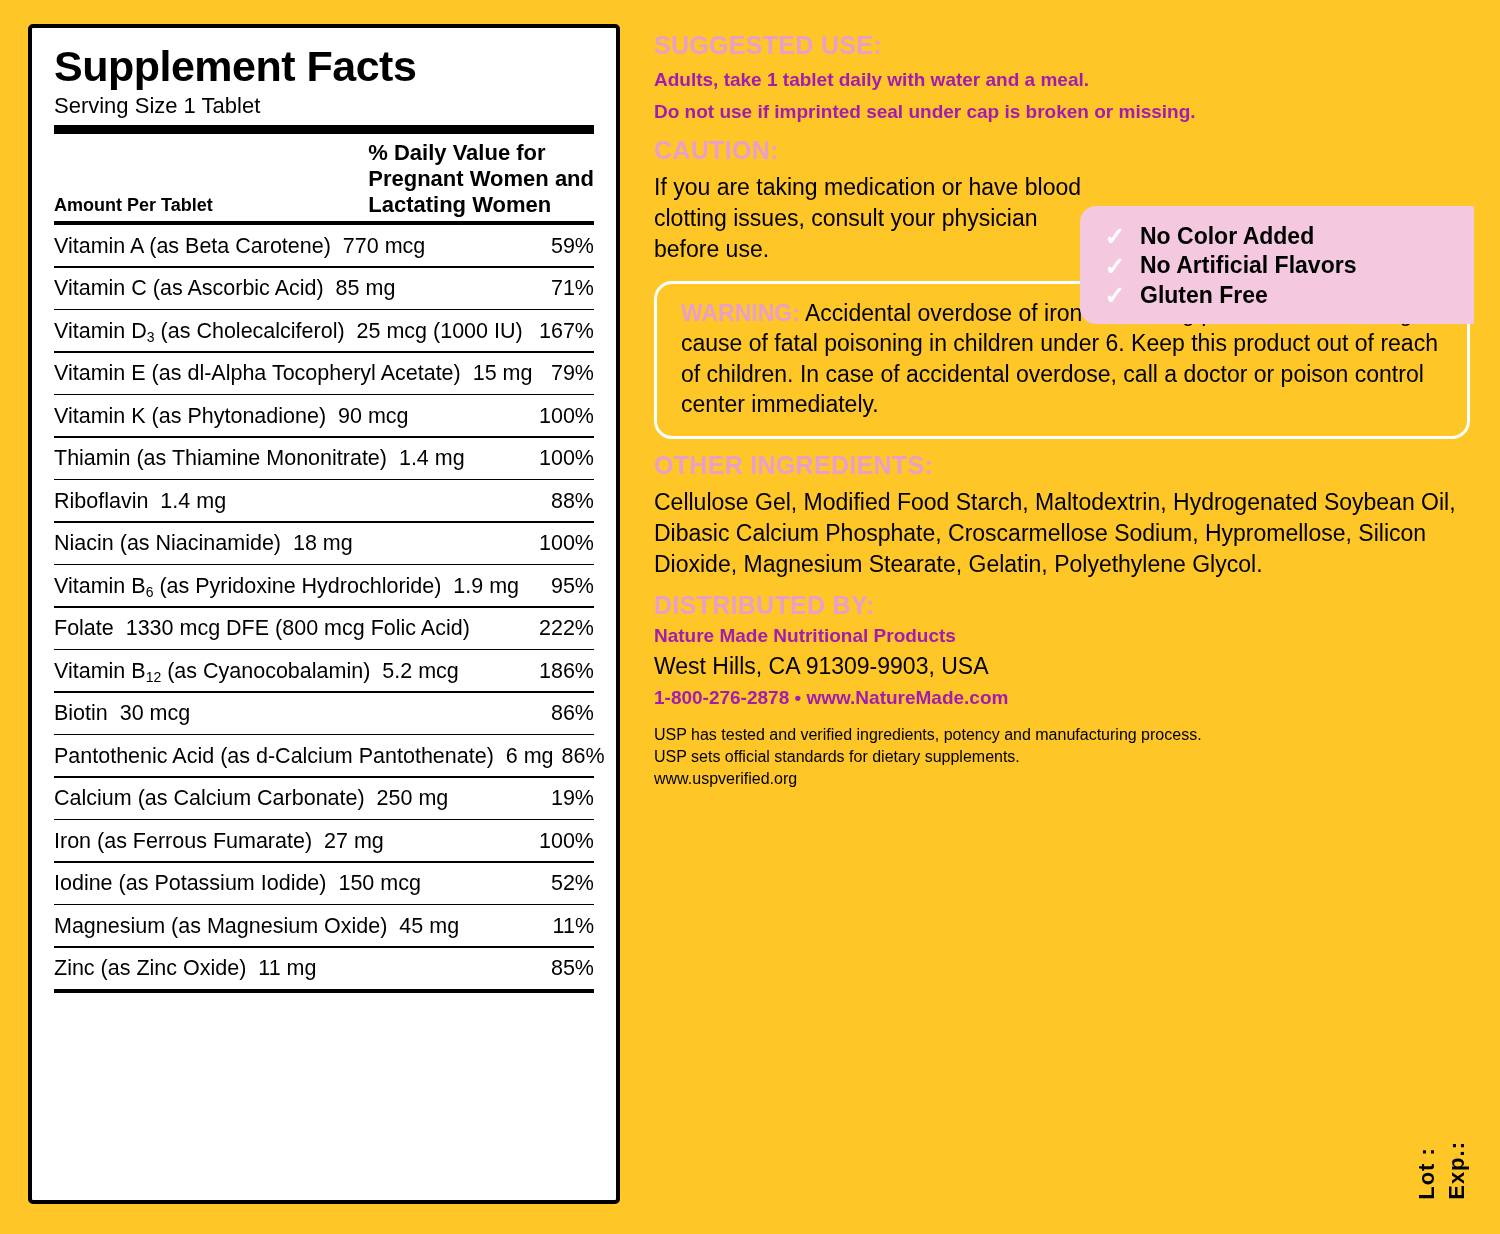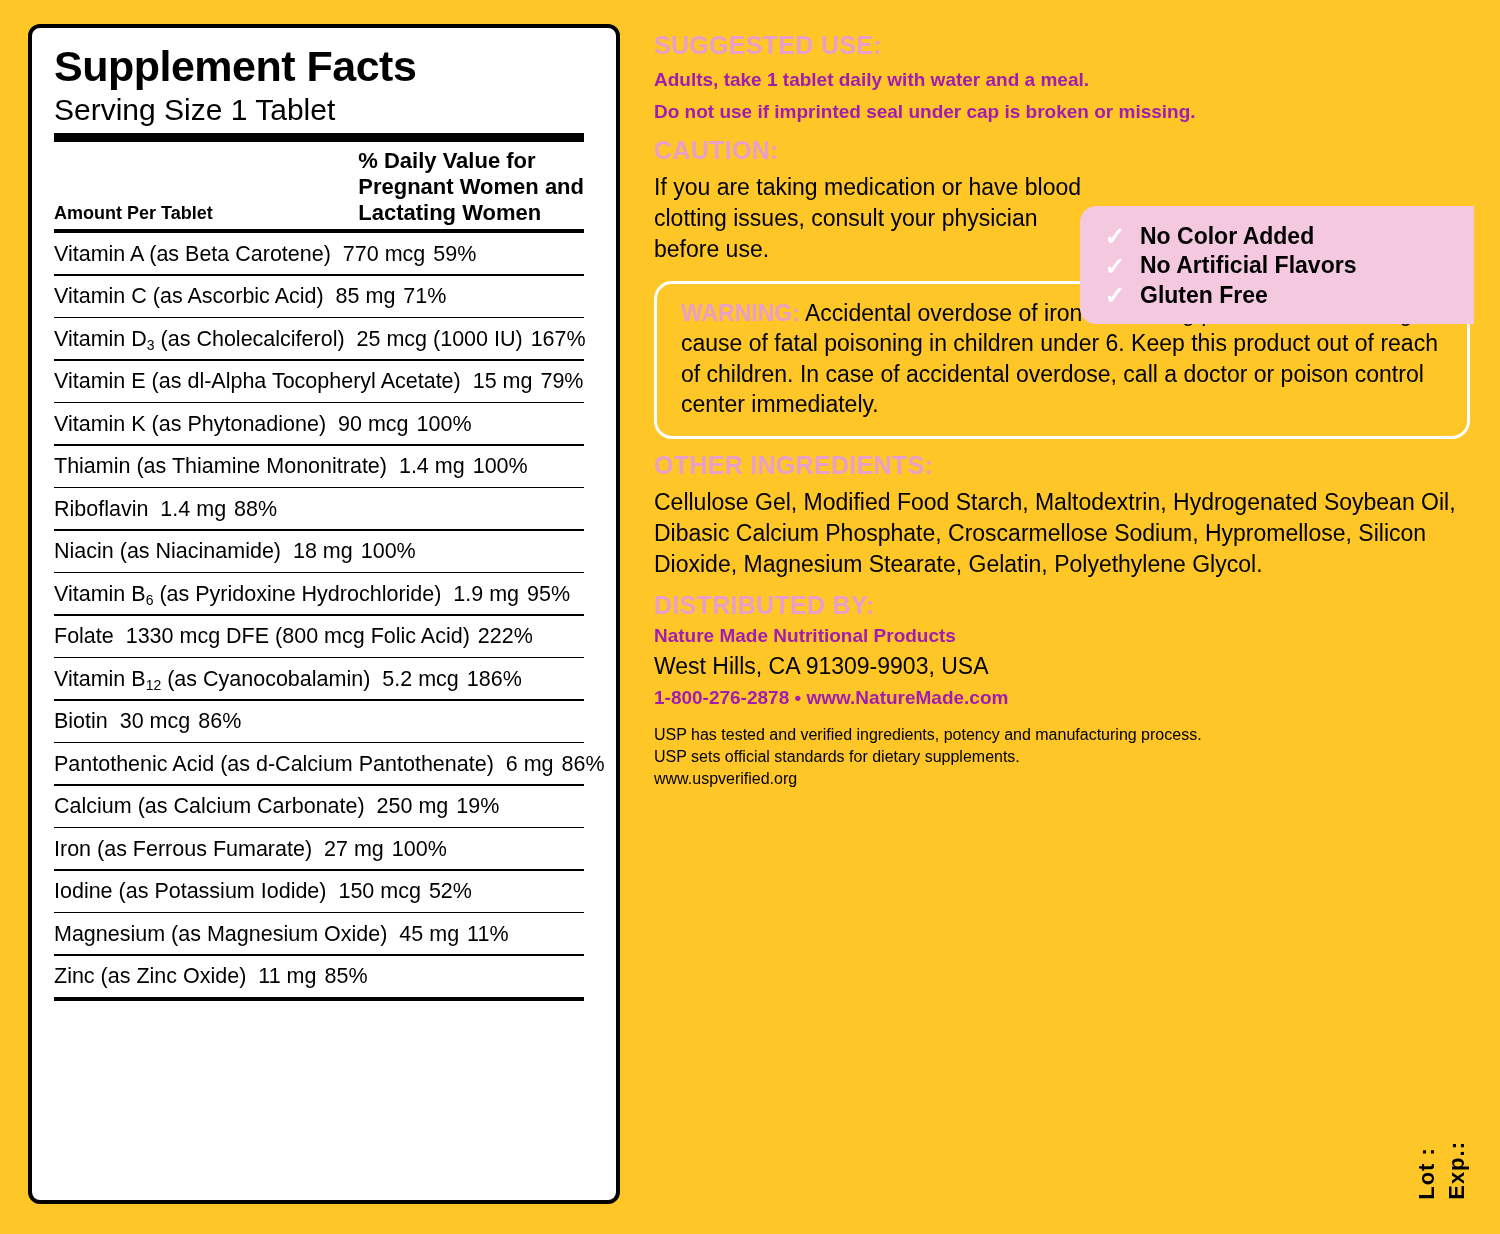--- a/index.html
+++ b/index.html
@@ -20,35 +20,35 @@
   }
 
   
   .left-col {
     width: 636px;
     padding: 24px 0 0 28px;
   }
   .sf-panel {
     background: #ffffff;
     border: 4px solid #000;
-    border-radius: 12px;
+    border-radius: 5px;
     width: 592px;
     height: 1180px;
-    padding: 16px 32px 0 22px;
+    padding: 16px 22px 0 22px;
     position: relative;
   }
   .sf-title {
     font-size: 43px;
     font-weight: bold;
     letter-spacing: -0.5px;
     line-height: 1.05;
     color: #000;
   }
   .sf-serving {
-    font-size: 30px;
+    font-size: 22px;
     color: #000;
     margin-top: 4px;
     margin-bottom: 6px;
   }
   .rule-thick { height: 9px; background: #000; }
   .rule-med { height: 4px; background: #000; }
   .rule-thin { height: 1.5px; background: #000; }
 
   .sf-head {
     display: flex;
@@ -65,20 +65,21 @@
   .sf-head-right {
     font-size: 22px;
     font-weight: bold;
     text-align: left;
     line-height: 1.17;
   }
 
   .sf-row {
     display: flex;
     align-items: baseline;
+    justify-content: space-between;
     font-size: 21.5px;
     padding: 8.5px 0 7.5px 0;
     color: #000;
   }
   .sf-name { white-space: nowrap; }
   .sf-dv { white-space: nowrap; padding-left: 8px; }
   .sf-name sub {
     font-size: 14px;
     vertical-align: baseline;
     position: relative;

